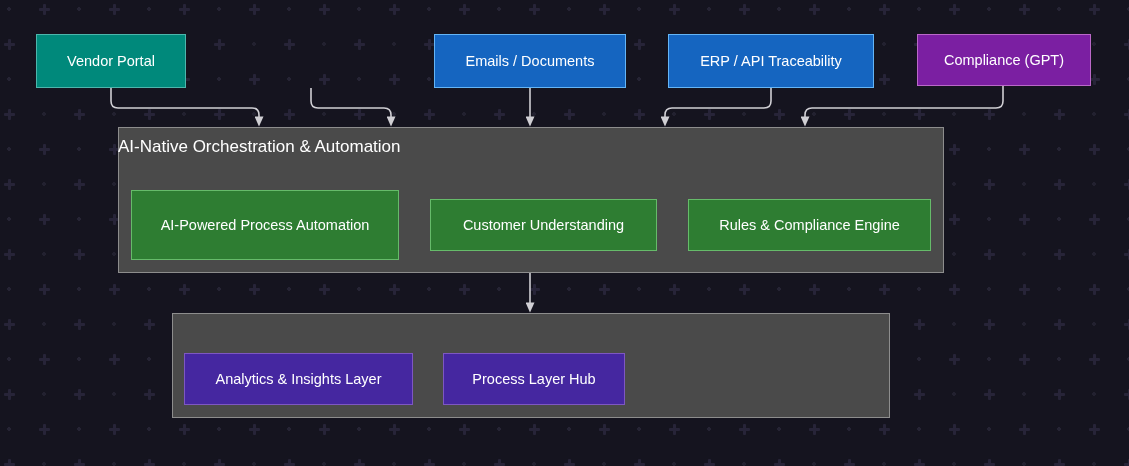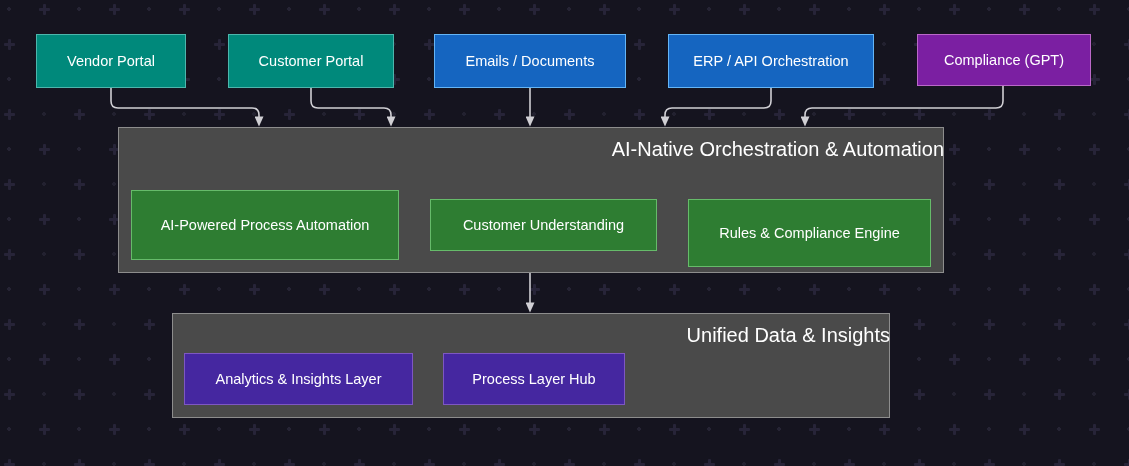--- a/index.html
+++ b/index.html
@@ -76,23 +76,23 @@
     box-sizing: border-box;
     background: #4a4a4a;
     border: 1px solid #8d8d8d;
     z-index: 2;
   }
   .group-title {
     position: absolute;
     left: 0;
     right: 0;
     top: 9px;
-    text-align: right;
+    text-align: left;
     color: #ffffff;
-    font-size: 20px;
+    font-size: 17px;
     line-height: 1.35;
     z-index: 3;
   }
   .leaf {
     position: absolute;
     box-sizing: border-box;
     display: flex;
     align-items: center;
     justify-content: center;
     text-align: center;
@@ -354,31 +354,29 @@
       <path d="M111,88 L111,101 Q111,108 118,108 L252,108 Q259,108 259,115 L259,117" marker-end="url(#arrowhead)"></path>
       <path d="M311,88 L311,101 Q311,108 318,108 L384,108 Q391,108 391,115 L391,117" marker-end="url(#arrowhead)"></path>
       <path d="M530,88 L530,117" marker-end="url(#arrowhead)"></path>
       <path d="M771,88 L771,101 Q771,108 764,108 L672,108 Q665,108 665,115 L665,117" marker-end="url(#arrowhead)"></path>
       <path d="M1003,86 L1003,101 Q1003,108 996,108 L812,108 Q805,108 805,115 L805,117" marker-end="url(#arrowhead)"></path>
       <path d="M530,273 L530,303" marker-end="url(#arrowhead)"></path>
     </g>
   </svg>
 
   <div class="node src-node" style="left: 36px; top: 34px; width: 150px; height: 54px; background: rgb(0, 137, 123); border-color: rgb(77, 182, 172);">Vendor Portal</div>
-  <div class="node src-node" style="left: 228px; top: 34px; width: 166px; height: 54px; background: rgb(0, 137, 123); border-color: rgb(77, 182, 172);">Customer Portal</div>
   <div class="node src-node" style="left: 434px; top: 34px; width: 192px; height: 54px; background: rgb(21, 101, 192); border-color: rgb(100, 181, 246);">Emails / Documents</div>
-  <div class="node src-node" style="left: 668px; top: 34px; width: 206px; height: 54px; background: rgb(21, 101, 192); border-color: rgb(100, 181, 246);">ERP / API Orchestration</div>
+  <div class="node src-node" style="left: 668px; top: 34px; width: 206px; height: 54px; background: rgb(21, 101, 192); border-color: rgb(100, 181, 246);">ERP / API Traceability</div>
   <div class="node src-node" style="left: 917px; top: 34px; width: 174px; height: 52px; background: rgb(123, 31, 162); border-color: rgb(186, 104, 200);">Compliance (GPT)</div>
 
   <div class="group" style="left: 118px; top: 127px; width: 826px; height: 146px;"></div>
   <div class="group-title" style="left: 118px; top: 136px; width: 826px;">AI-Native Orchestration &amp; Automation</div>
 
   <div class="leaf" style="left: 131px; top: 190px; width: 268px; height: 70px; background: rgb(46, 125, 50); border-color: rgb(102, 187, 106);">AI-Powered Process Automation</div>
   <div class="leaf" style="left: 430px; top: 199px; width: 227px; height: 52px; background: rgb(46, 125, 50); border-color: rgb(102, 187, 106);">Customer Understanding</div>
-  <div class="leaf" style="left: 688px; top: 199px; width: 243px; height: 68px; background: rgb(46, 125, 50); border-color: rgb(102, 187, 106);">Rules &amp; Compliance Engine</div>
+  <div class="leaf" style="left: 688px; top: 199px; width: 243px; height: 52px; background: rgb(46, 125, 50); border-color: rgb(102, 187, 106);">Rules &amp; Compliance Engine</div>
 
   <div class="group" style="left: 172px; top: 313px; width: 718px; height: 105px;"></div>
-  <div class="group-title" style="left: 172px; top: 322px; width: 718px;">Unified Data &amp; Insights</div>
 
   <div class="leaf" style="left: 184px; top: 353px; width: 229px; height: 52px; background: rgb(69, 39, 160); border-color: rgb(126, 87, 194);">Analytics &amp; Insights Layer</div>
   <div class="leaf" style="left: 443px; top: 353px; width: 182px; height: 52px; background: rgb(69, 39, 160); border-color: rgb(126, 87, 194);">Process Layer Hub</div>
 
 </div>
 
 </body></html>

